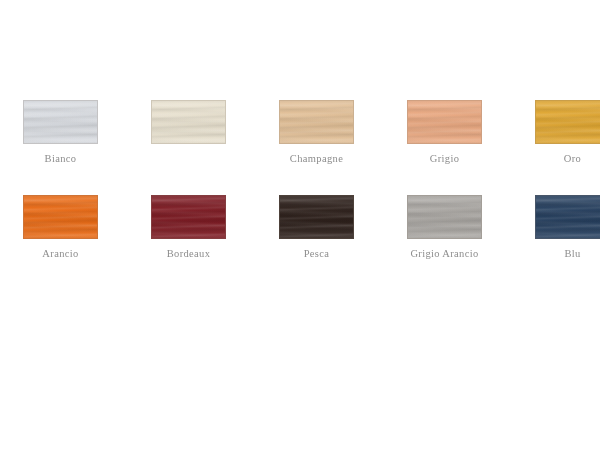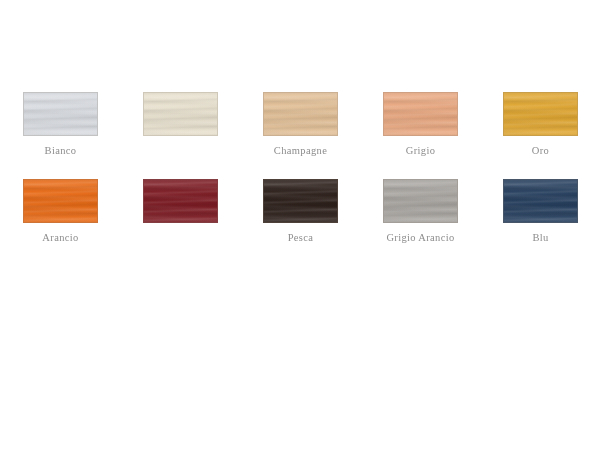--- a/index.html
+++ b/index.html
@@ -17,25 +17,26 @@
   }
   #palette-board {
     position: relative;
     width: 600px;
     height: 450px;
     background: #ffffff;
   }
   .swatch-grid {
     position: absolute;
     left: 23px;
-    top: 92px;
+    top: 100px;
     width: 556px;
     display: grid;
     grid-template-columns: repeat(5, 120px);
     grid-auto-rows: 87px;
+    gap: 8px;
   }
   .swatch-cell {
     width: 120px;
     height: 87px;
     position: relative;
   }
   .swatch-chip {
     position: relative;
     width: 75px;
     height: 44px;
@@ -135,20 +136,21 @@
           <div class="grain"></div>
           <div class="sheen"></div>
         </div>
         <div class="swatch-label">Arancio</div>
       </div>
       <div class="swatch-cell">
         <div class="swatch-chip" style="background-color: rgb(125, 28, 36);">
           <div class="grain"></div>
           <div class="sheen"></div>
         </div>
+        <div class="swatch-label">Bordeaux</div>
       </div>
       <div class="swatch-cell">
         <div class="swatch-chip" style="background-color: rgb(46, 33, 28);">
           <div class="grain"></div>
           <div class="sheen"></div>
         </div>
         <div class="swatch-label">Pesca</div>
       </div>
       <div class="swatch-cell">
         <div class="swatch-chip" style="background-color: rgb(169, 166, 162);">

